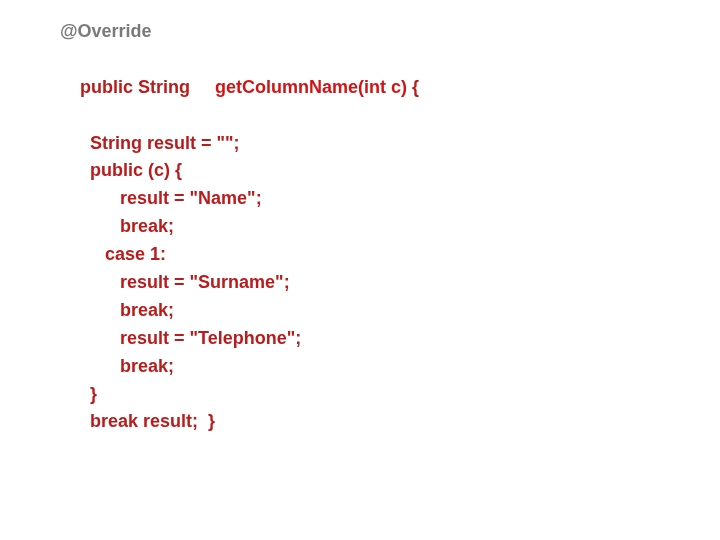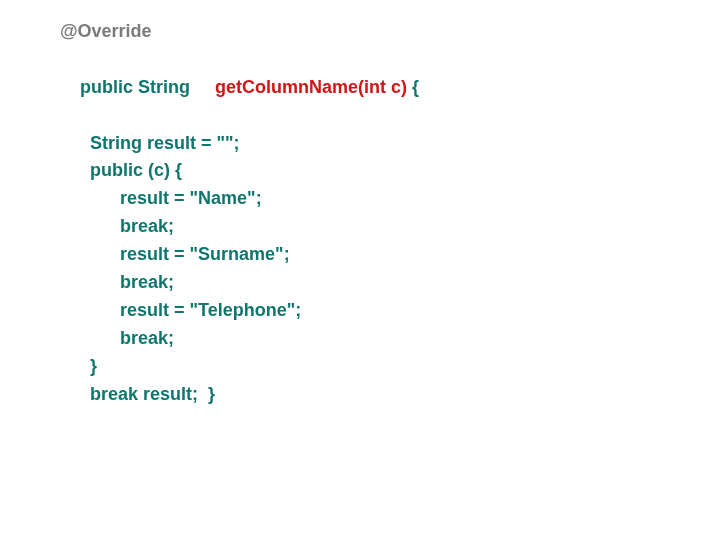--- a/index.html
+++ b/index.html
@@ -13,35 +13,36 @@
     line-height: 1.55;
     color: #000000;
   }
   .page {
     padding: 18px 16px 0 60px;
   }
   .line { white-space: pre; font-weight: bold; }
   .override { color: #7a7a7a; }
   .method   { color: #d11414; margin-left: 20px; }
   .comment  { color: #1a1adf; font-style: italic; }
-  .black    { color: #0f766e; }
+  .black    { color: #b91c1c; }
 </style>
 </head>
 <body>
 
 <div class="page">
   <div class="line override">@Override</div>
 
   <div class="line">
     <span class="black">public String </span><span class="method">getColumnName(int c)</span><span class="black"> {</span>
   </div>
 
   <div class="line black">      String result = "";</div>
   <div class="line black">      public (c) {</div>
   <div class="line black">            result = "Name";</div>
   <div class="line black">            break;</div>
+  <div class="line black">         case 1:</div>
   <div class="line black">            result = "Surname";</div>
   <div class="line black">            break;</div>
   <div class="line black">            result = "Telephone";</div>
   <div class="line black">            break;</div>
   <div class="line black">      }</div>
   <div class="line black">      break result;  }</div>
 </div>
 
 </body></html>

